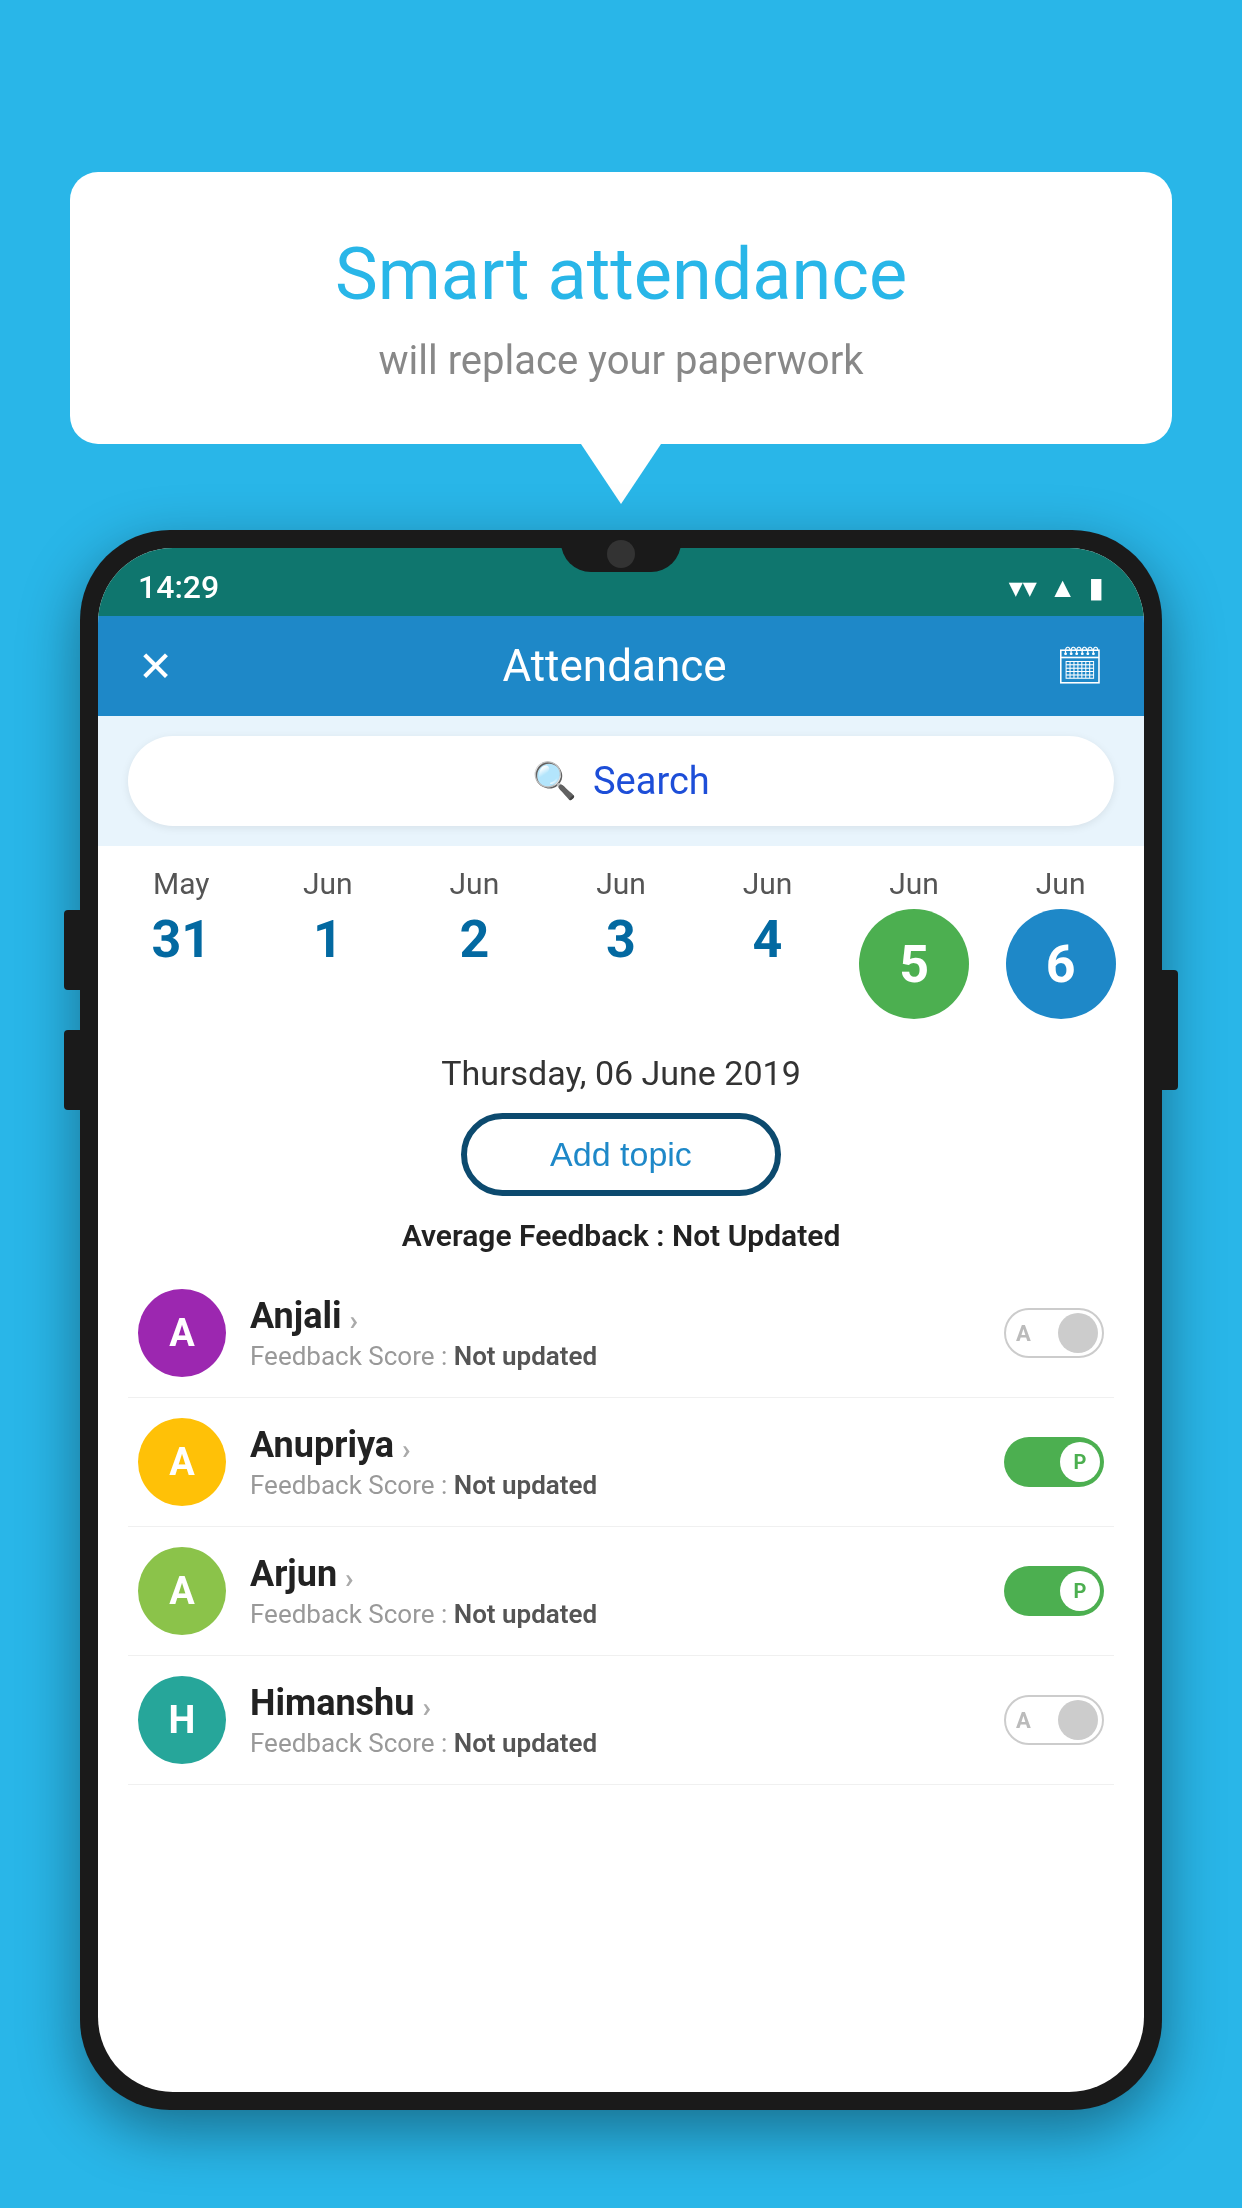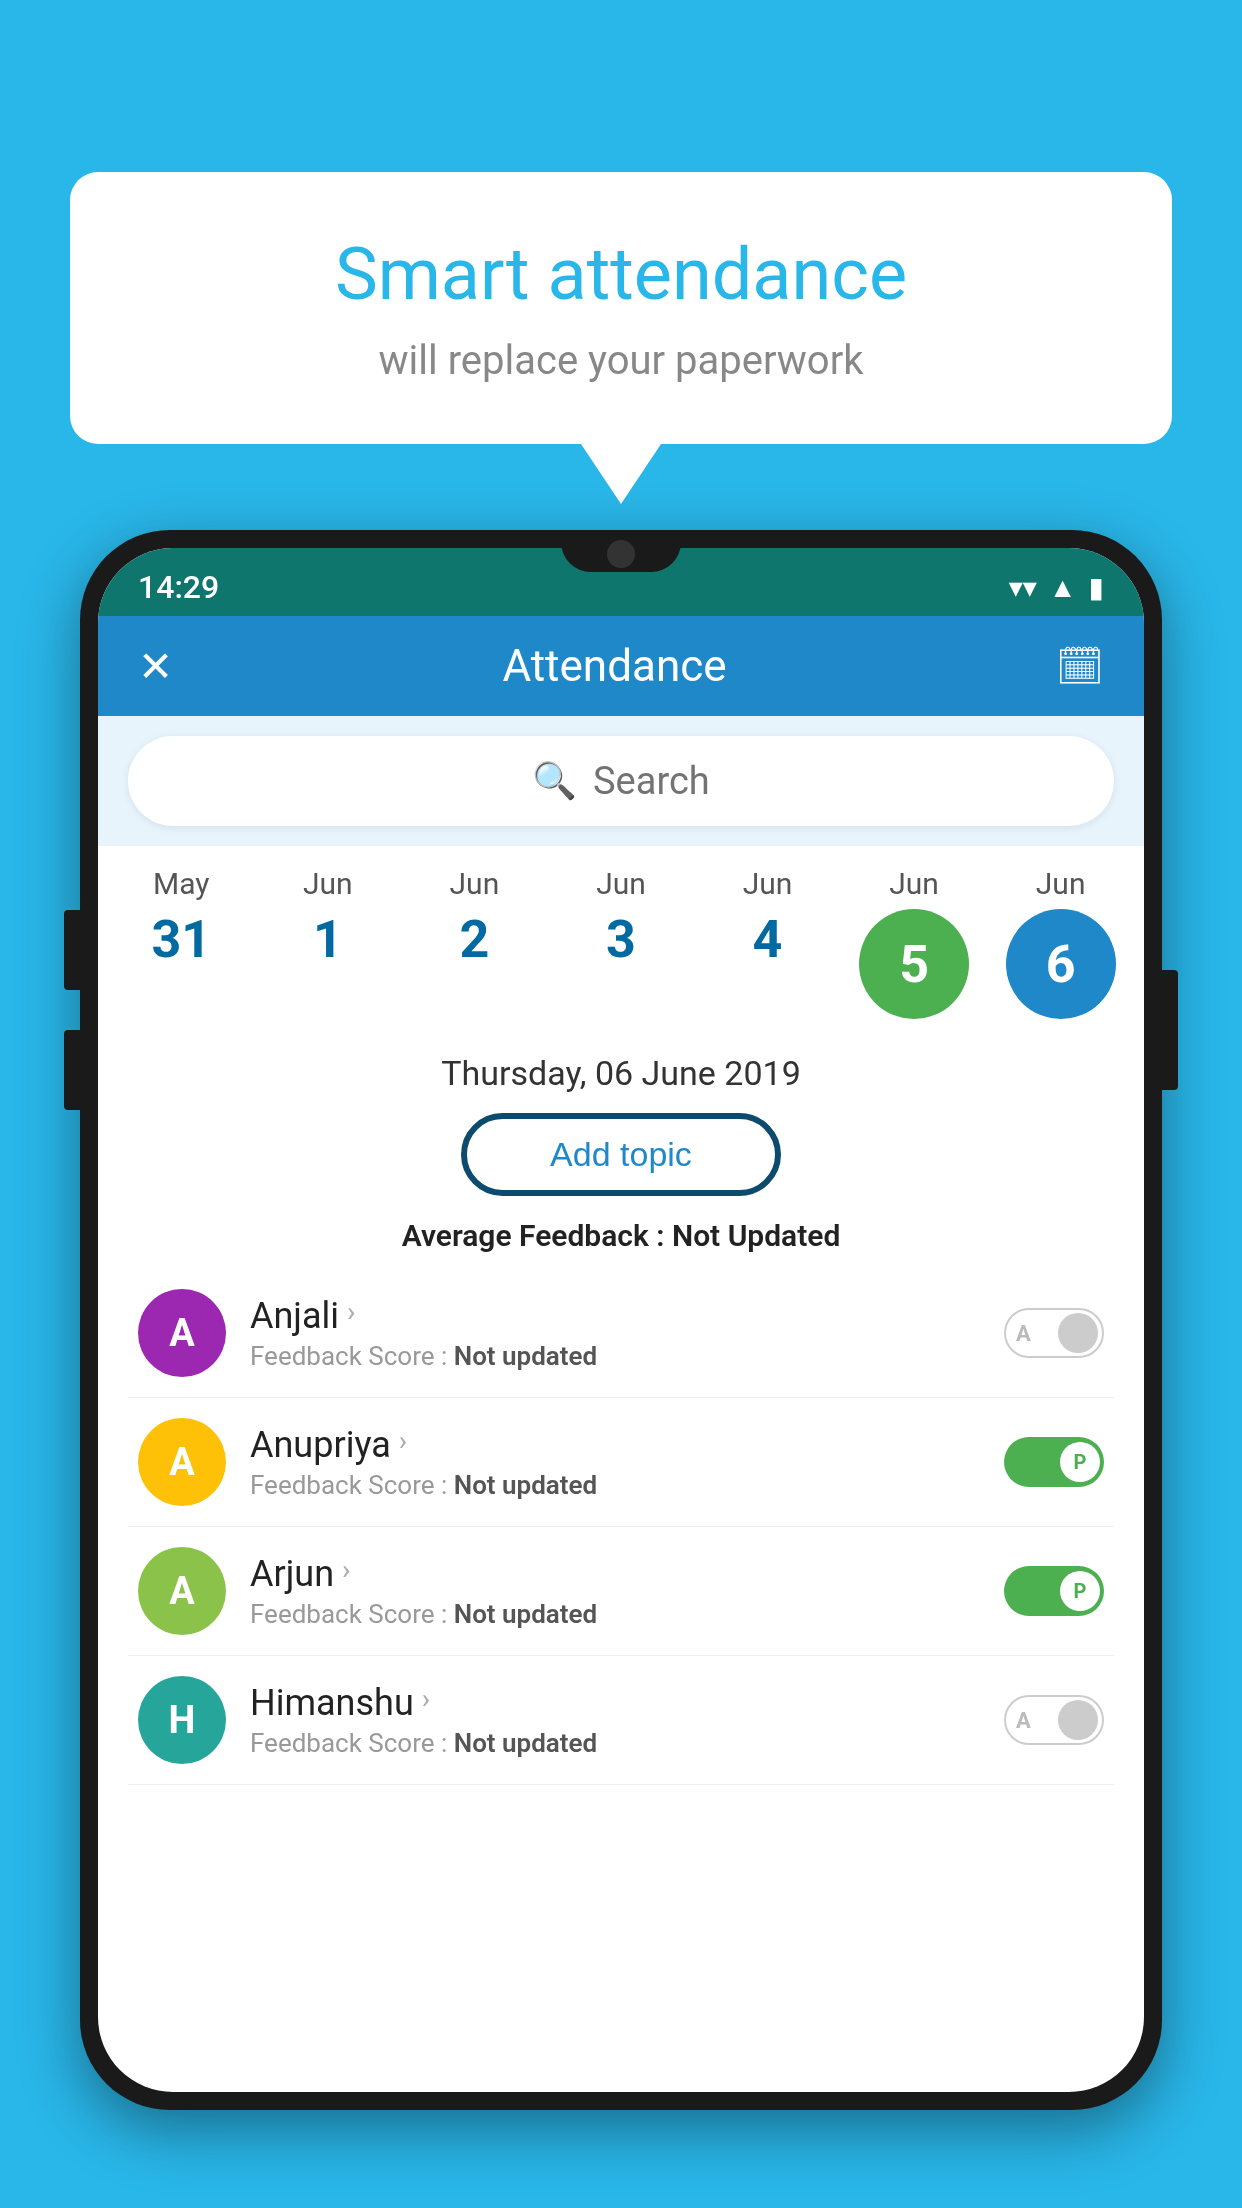--- a/index.html
+++ b/index.html
@@ -163,21 +163,21 @@
       justify-content: center;
       gap: 16px;
       box-shadow: 0 2px 8px rgba(0,0,0,0.08);
     }
     .search-icon-inner {
       font-size: 36px;
       color: #aaa;
     }
     .search-text {
       font-size: 38px;
-      color: #737373;
+      color: #1d4ed8;
     }
 
     
     .calendar-strip {
       background: white;
       padding: 20px 10px 10px;
       display: flex;
       align-items: flex-start;
       justify-content: space-around;
     }
@@ -278,23 +278,23 @@
     }
     .avatar-purple { background: #9c27b0; }
     .avatar-yellow { background: #ffc107; }
 
     .student-info {
       flex: 1;
     }
     .student-name {
       font-size: 36px;
       color: #222;
-      font-weight: 400;
-      display: flex;
-      align-items: flex-start;
+      font-weight: 700;
+      display: flex;
+      align-items: flex-end;
       gap: 8px;
     }
     .student-name-chevron {
       color: #aaa;
       font-size: 28px;
     }
     .student-feedback {
       font-size: 26px;
       color: #999;
       margin-top: 4px;

